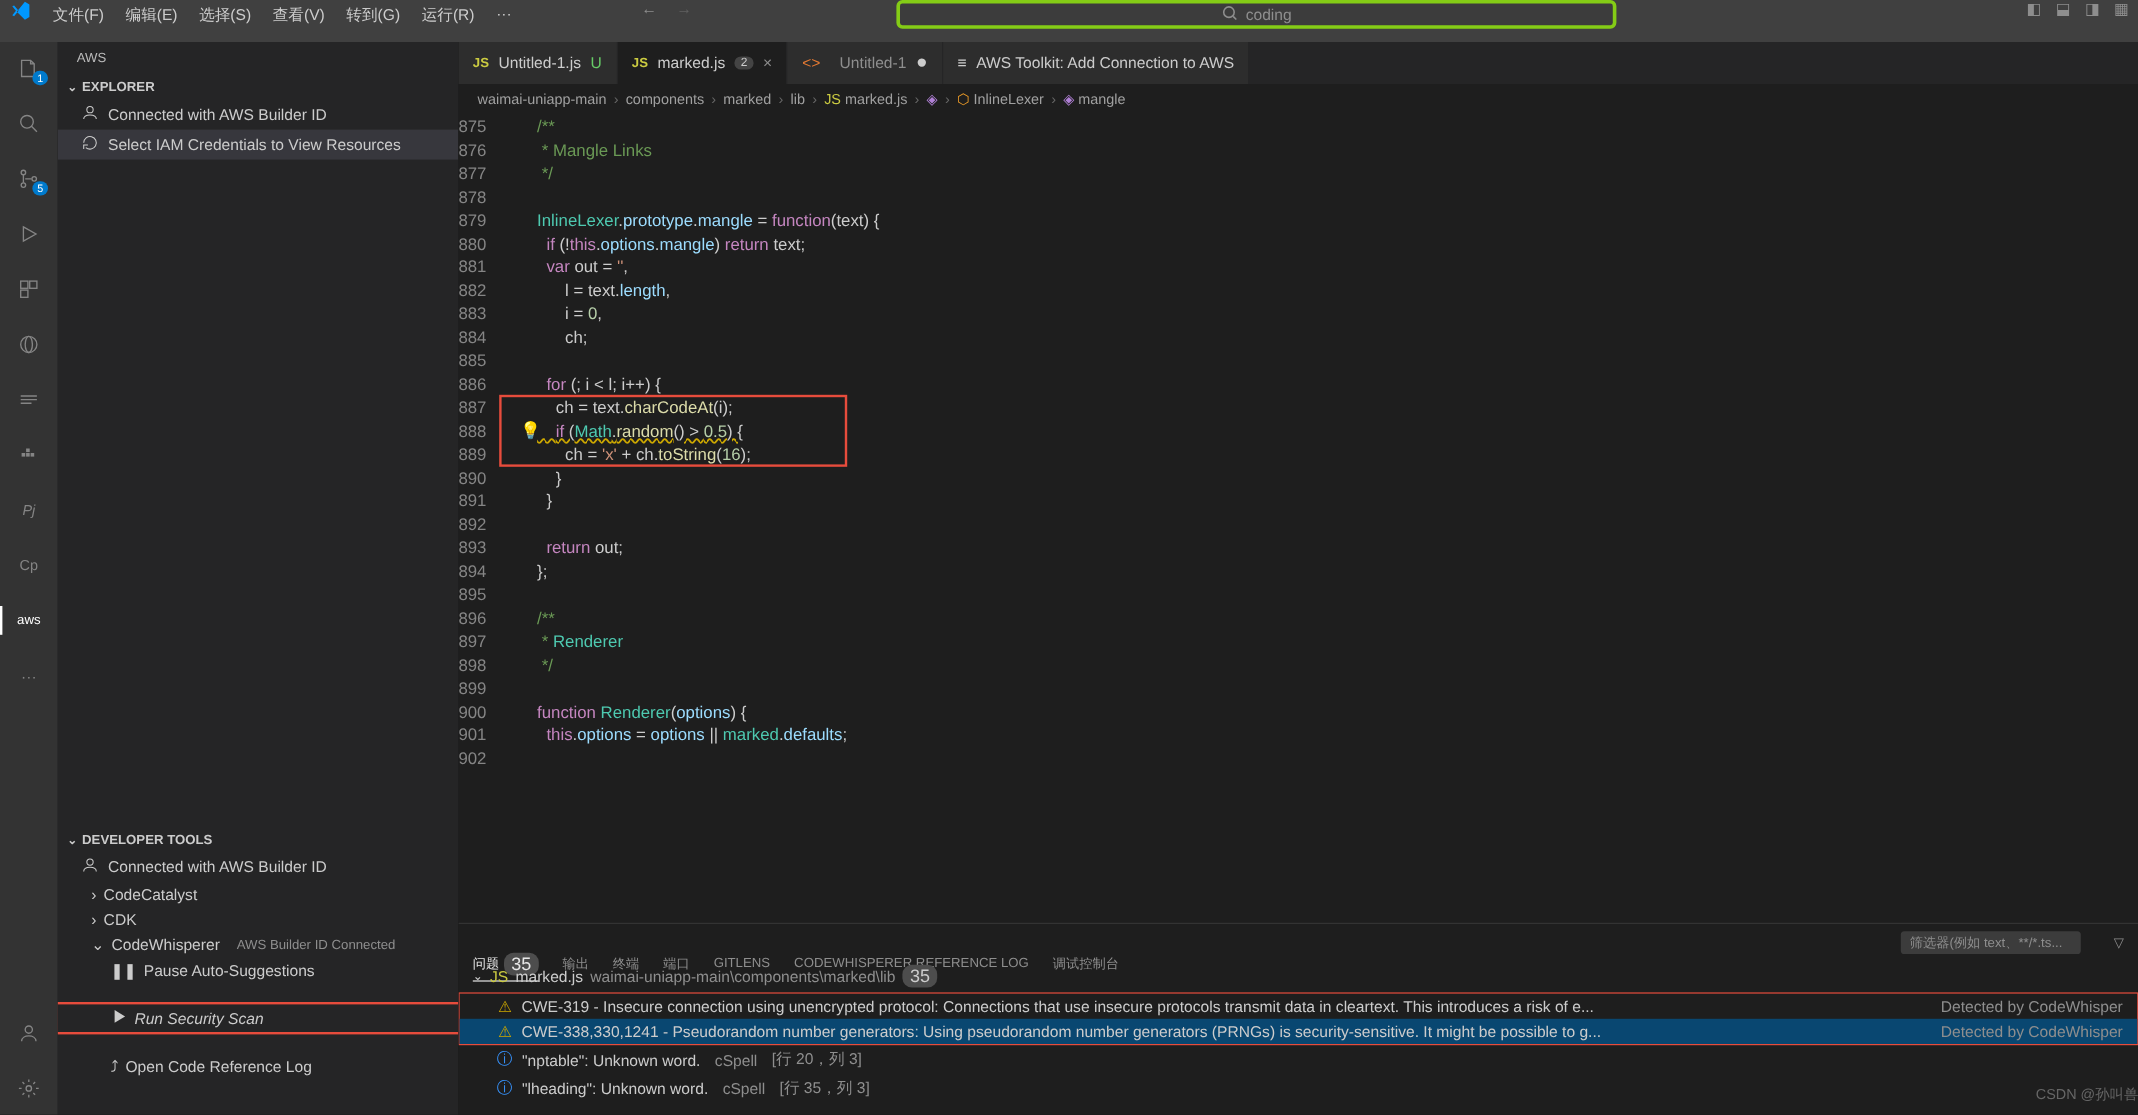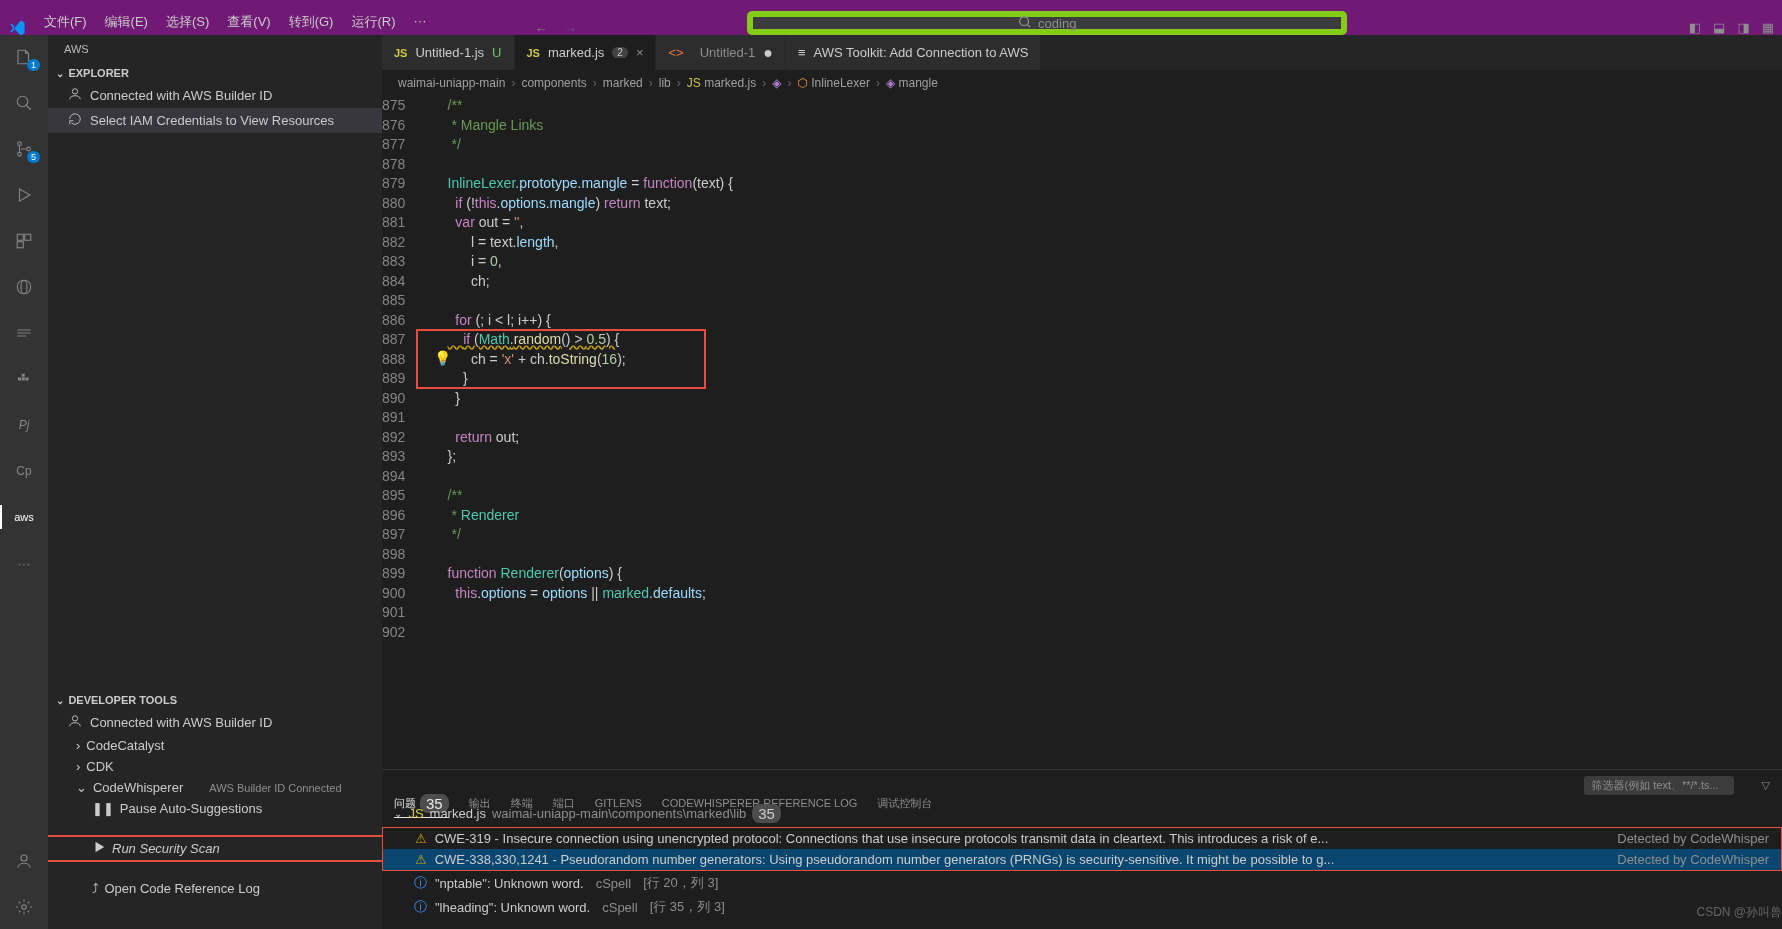--- a/index.html
+++ b/index.html
@@ -1,43 +1,43 @@
 <!DOCTYPE html>
 <html><head>
 <meta charset="utf-8">
 <style>
 * { margin: 0; padding: 0; box-sizing: border-box; font-family: -apple-system, "Segoe UI", sans-serif; }
 body { background: #1e1e1e; color: #cccccc; font-size: 13px; overflow: hidden; width: 1782px; height: 929px; }
 
-.titlebar { height: 35px; background: #701a75; display: flex; align-items: flex-end; padding: 0 8px; }
+.titlebar { height: 35px; background: #404040; display: flex; align-items: flex-start; padding: 0 8px; }
 .titlebar .vs-icon { width: 16px; height: 16px; margin-right: 12px; }
 .menu-items { display: flex; gap: 2px; }
 .menu-item { padding: 4px 8px; cursor: pointer; border-radius: 4px; color: #ccc; }
 .nav-arrows { margin-left: 100px; display: flex; gap: 16px; color: #8e8e8e; }
-.search-box { flex: 1; max-width: 600px; margin: 0 auto; height: 24px; background: #3c3c3c; border: 6px solid #84cc16; border-radius: 5px; display: flex; align-items: center; justify-content: center; color: #8e8e8e; }
+.search-box { flex: 1; max-width: 600px; margin: 0 auto; height: 24px; background: #3c3c3c; border: 3px solid #84cc16; border-radius: 5px; display: flex; align-items: center; justify-content: center; color: #8e8e8e; }
 .titlebar-right { margin-left: auto; display: flex; gap: 12px; color: #8e8e8e; }
 
 .main-area { display: flex; height: calc(100% - 35px); }
 
 .activity-bar { width: 48px; background: #333333; display: flex; flex-direction: column; align-items: center; padding-top: 10px; gap: 22px; color: #858585; position: relative; }
 .activity-icon { width: 24px; height: 24px; display: flex; align-items: center; justify-content: center; cursor: pointer; position: relative; }
 .activity-icon.active { color: #fff; }
 .activity-icon.active::before { content: ''; position: absolute; left: -12px; width: 2px; height: 24px; background: #fff; }
 .badge { position: absolute; bottom: -2px; right: -4px; background: #007acc; color: #fff; border-radius: 8px; font-size: 9px; padding: 1px 4px; }
 .activity-bottom { margin-top: auto; margin-bottom: 10px; display: flex; flex-direction: column; gap: 22px; align-items: center; }
 
 .sidebar { width: 334px; background: #252526; display: flex; flex-direction: column; overflow: hidden; }
 .sidebar-header { padding: 8px 16px; font-size: 11px; color: #bbb; }
 .panel-title { padding: 4px 8px; font-size: 11px; font-weight: 600; display: flex; align-items: center; gap: 4px; }
 .panel-title .chev { font-size: 10px; }
 .sidebar-row { padding: 4px 12px 4px 20px; display: flex; align-items: center; gap: 8px; cursor: pointer; }
 .sidebar-row.selected { background: #37373d; }
 .tree-item { padding: 3px 12px 3px 28px; display: flex; align-items: center; gap: 6px; cursor: pointer; }
 .tree-item.level2 { padding-left: 44px; }
-.tree-sub { font-size: 11px; color: #8e8e8e; margin-left: 20px; }
+.tree-sub { font-size: 11px; color: #8e8e8e; margin-left: 8px; }
 .red-box-side { border: 2px solid #e74c3c; margin: 16px -2px; font-style: italic; }
 
 .editor-area { flex: 1; display: flex; flex-direction: column; background: #1e1e1e; overflow: hidden; }
 .tabs-bar { height: 35px; background: #252526; display: flex; }
 .tab { padding: 0 12px; display: flex; align-items: center; gap: 8px; background: #2d2d2d; border-right: 1px solid #252526; cursor: pointer; font-size: 13px; }
 .tab.active { background: #1e1e1e; }
 .tab .js-icon { color: #cbcb41; font-weight: bold; font-size: 11px; }
 .tab .html-icon { color: #e37933; }
 .tab .aws-icon { color: #ccc; }
 .mod-badge { background: #444; color: #ccc; border-radius: 8px; padding: 0 5px; font-size: 10px; }
@@ -344,20 +344,21 @@
           <div class="line">     <span class="cmt">*/</span></div>
           <div class="line">    </div>
           <div class="line">    <span class="cls">InlineLexer</span>.<span class="var">prototype</span>.<span class="var">mangle</span> = <span class="kw">function</span>(text) {</div>
           <div class="line">      <span class="kw">if</span> (!<span class="kw">this</span>.<span class="var">options</span>.<span class="var">mangle</span>) <span class="kw">return</span> text;</div>
           <div class="line">      <span class="kw">var</span> out = <span class="str">''</span>,</div>
           <div class="line">          l = text.<span class="var">length</span>,</div>
           <div class="line">          i = <span class="num">0</span>,</div>
           <div class="line">          ch;</div>
           <div class="line">    </div>
           <div class="line">      <span class="kw">for</span> (; i &lt; l; i++) {</div>
+          <div class="line">        ch = text.<span class="fn">charCodeAt</span>(i);</div>
           <div class="line">    <span class="squiggle">    <span class="kw">if</span> (<span class="cls">Math</span>.<span class="fn">random</span>() &gt; <span class="num">0.5</span>) {</span></div>
           <div class="line">          ch = <span class="str">'x'</span> + ch.<span class="fn">toString</span>(<span class="num">16</span>);</div>
           <div class="line">        }</div>
           <div class="line">      }</div>
           <div class="line">    </div>
           <div class="line">      <span class="kw">return</span> out;</div>
           <div class="line">    };</div>
           <div class="line">    </div>
           <div class="line">    <span class="cmt">/**</span></div>
           <div class="line">    <span class="cmt"> * <span class="cls">Renderer</span></span></div>

